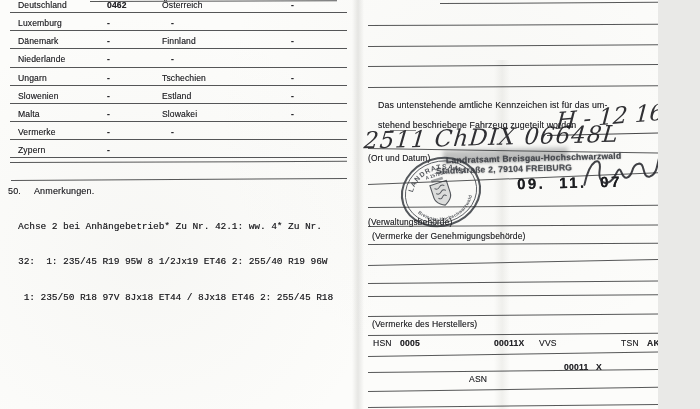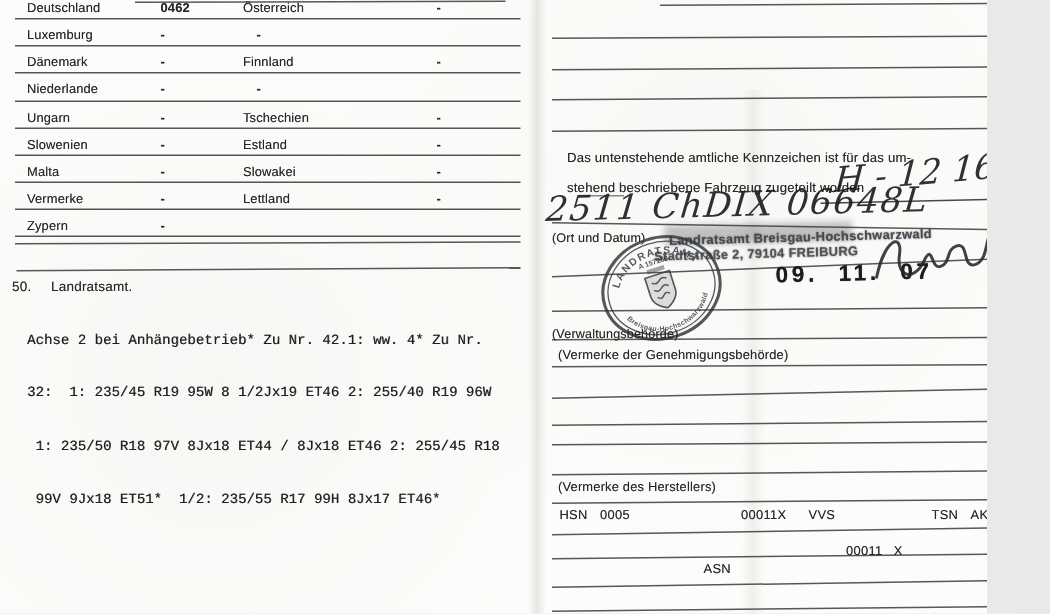--- a/index.html
+++ b/index.html
@@ -23,21 +23,21 @@
   .tc.v{padding-left:9px;font-weight:700;}
   .tc.c3{padding-left:10px;}
   .tc.v4{padding-left:19px;font-weight:700;}
   
   .anm-head{position:absolute;left:8px;top:185.5px;font-size:9px;letter-spacing:.15px;text-shadow:0 0 .4px rgba(40,40,44,.5);}
   .anm-head b{font-weight:400;margin-right:13px;}
   .anm-body{position:absolute;left:18px;top:197.5px;font-family:"Liberation Mono","DejaVu Sans Mono",monospace;font-size:9.4px;line-height:11.75px;white-space:pre;color:#1e1e22;text-shadow:.3px 0 0 rgba(30,30,34,.6);}
   
   .lbl{position:absolute;font-size:8.4px;letter-spacing:.12px;text-shadow:0 0 .4px rgba(40,40,44,.5);}
   .keys span{position:absolute;top:0;font-size:8.6px;letter-spacing:.2px;text-shadow:0 0 .4px rgba(40,40,44,.5);}
-  .keys .val{font-weight:400;}
+  .keys .val{font-weight:700;}
   
   .hand{position:absolute;font-family:"DejaVu Serif",serif;font-style:italic;color:#202024;opacity:.92;white-space:nowrap;}
   
   .addr{position:absolute;font-size:8.6px;font-weight:700;color:#4f5257;letter-spacing:.2px;white-space:nowrap;text-shadow:0 0 1.4px rgba(60,62,66,.75);transform:rotate(-1.5deg);}
   .smudge{position:absolute;background:rgba(60,62,66,.3);filter:blur(2px);transform:rotate(-1.5deg);}
   .datestamp{position:absolute;font-size:15px;font-weight:700;letter-spacing:2.5px;word-spacing:7px;color:#1b1c1f;transform:rotate(-1.4deg);text-shadow:0 0 .5px rgba(27,28,31,.8);white-space:nowrap;}
   .fold{position:absolute;pointer-events:none;}
 </style>
 </head>
 <body>
@@ -85,42 +85,40 @@
       </div>
       <div class="trow">
         <span class="tc c1">Malta</span>
           <span class="tc v">-</span>
           <span class="tc c3">Slowakei</span>
           <span class="tc v4">-</span>
       </div>
       <div class="trow">
         <span class="tc c1">Vermerke</span>
           <span class="tc v">-</span>
-          <span class="tc c3">Lettland</span>
           <span class="tc v4">-</span>
       </div>
       <div class="trow">
         <span class="tc c1">Zypern</span>
           <span class="tc v">-</span>
           <span class="tc c3"></span>
           <span class="tc v4"></span>
       </div>
     </div>
 
     <i class="ln" style="left:10px;top:161.5px;width:337px;transform:rotate(-0.2deg);"></i>
     <i class="ln" style="left:11px;top:180px;width:336px;transform:rotate(-0.35deg);"></i>
 
     <div class="anm-head">
-      <b>50.</b><span>Landratsamt.</span>
+      <b>50.</b><span>Anmerkungen.</span>
     </div>
     <div class="anm-body">
       <div>Achse 2 bei Anhängebetrieb* Zu Nr. 42.1: ww. 4* Zu Nr.</div>
       <div>32:  1: 235/45 R19 95W 8 1/2Jx19 ET46 2: 255/40 R19 96W</div>
       <div> 1: 235/50 R18 97V 8Jx18 ET44 / 8Jx18 ET46 2: 255/45 R18</div>
-      <div> 99V 9Jx18 ET51*  1/2: 235/55 R17 99H 8Jx17 ET46*</div>
     </div>
   </div>
 
   <div class="fold" style="left:352px;top:0;width:12px;height:409px;background:linear-gradient(90deg,transparent,rgba(190,190,186,.35),transparent);"></div>
 
   <div>
 
     <div class="fold" style="left:494px;top:60px;width:16px;height:349px;background:linear-gradient(90deg,transparent,rgba(208,208,202,.28),transparent);"></div>
 
     <i class="ln" style="left:440px;top:3px;width:260px;transform:rotate(-0.3deg);"></i>

